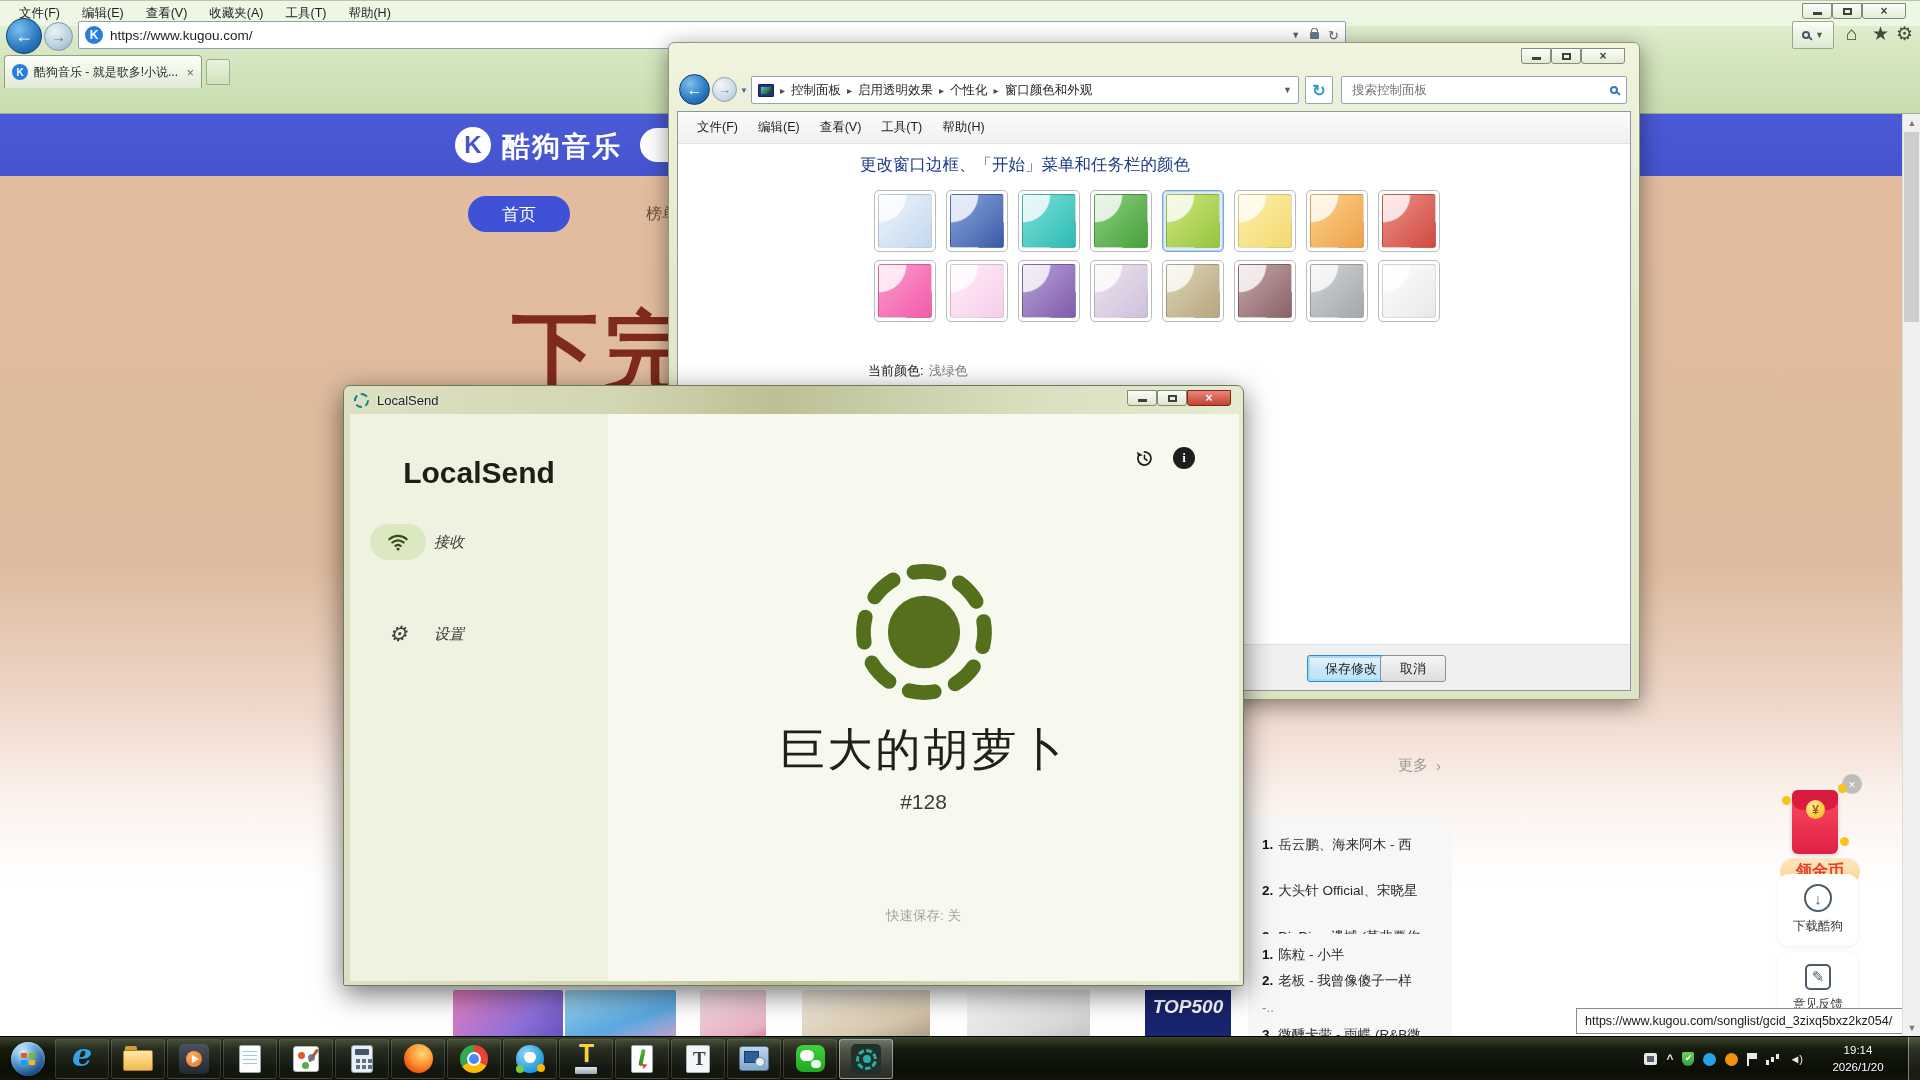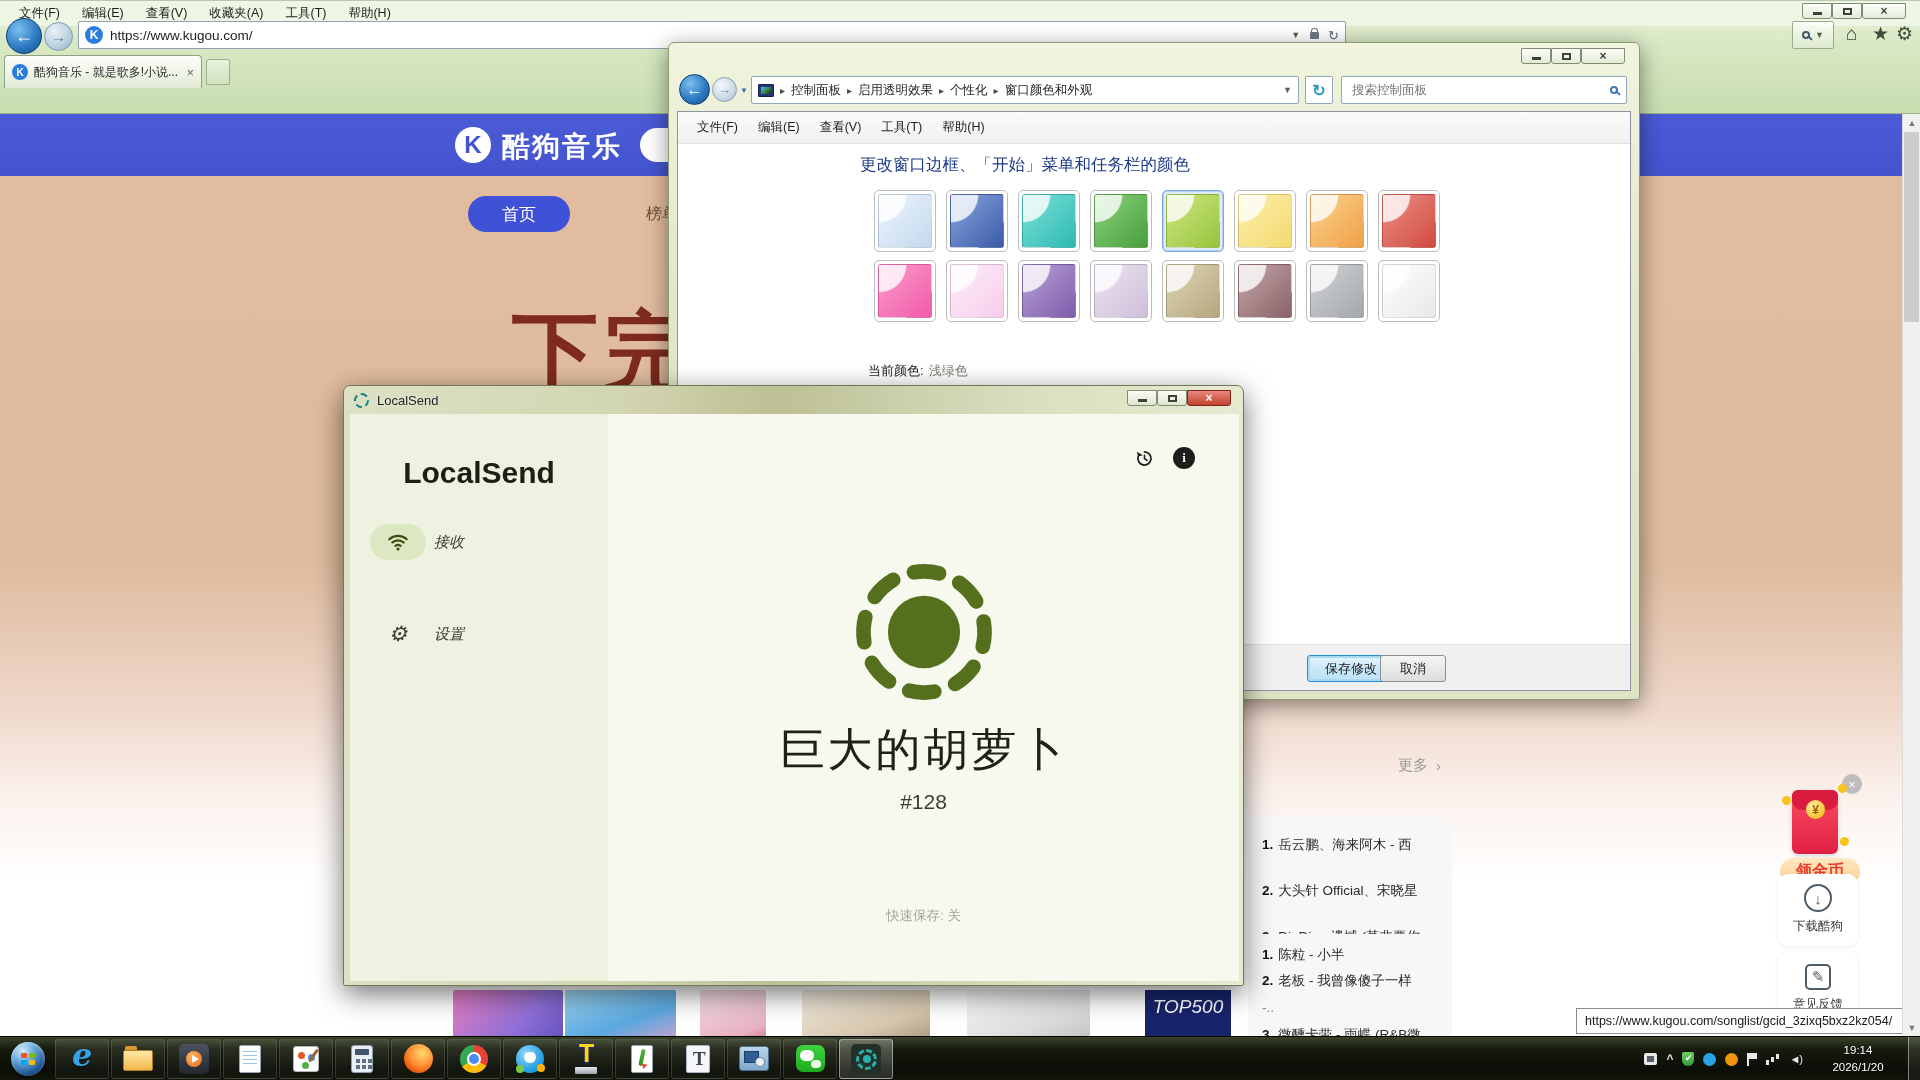--- a/index.html
+++ b/index.html
@@ -58,21 +58,21 @@
   .kg-rank{position:absolute;left:646px;top:90px;font-size:16px;color:#6b5138;}
   .kg-hero-title{position:absolute;left:512px;top:180px;font-size:86px;font-weight:bold;color:#7e2b1d;letter-spacing:6px;white-space:nowrap;}
   .kg-more{position:absolute;left:1398px;top:642px;font-size:15px;color:#9a9a9a;display:flex;gap:8px;align-items:center;}
   .kg-card{position:absolute;width:204px;background:#f7f7f7;border-radius:6px;}
   .kg-card1{left:1248px;top:704px;height:148px;}
   .kg-card2{left:1248px;top:820px;height:160px;}
   .kg-song{position:absolute;left:14px;font-size:13.5px;color:#2b2b2b;white-space:nowrap;}
   .kg-song b{color:#111;margin-right:5px;}
   .kg-albums{position:absolute;top:876px;height:60px;}
   .alb{position:absolute;top:0;height:60px;border-radius:2px;}
-  .kg-top500{position:absolute;left:1145px;top:876px;width:86px;height:60px;background:#18246b;color:#fff;font-weight:normal;font-style:italic;font-size:19px;display:flex;align-items:flex-start;justify-content:center;padding-top:6px;}
+  .kg-top500{position:absolute;left:1145px;top:876px;width:86px;height:60px;background:#18246b;color:#fff;font-weight:bold;font-style:italic;font-size:19px;display:flex;align-items:flex-start;justify-content:center;padding-top:6px;}
   .rail-close{position:absolute;left:1842px;top:660px;width:20px;height:20px;border-radius:50%;background:#bdbdbd;color:#fff;font-size:13px;display:flex;align-items:center;justify-content:center;}
   .envelope{position:absolute;left:1792px;top:676px;width:46px;height:64px;border-radius:6px;background:linear-gradient(180deg,#fb4f64,#e01f44);box-shadow:0 2px 5px rgba(0,0,0,.15);}
   .envelope::before{content:"";position:absolute;left:0;top:0;width:46px;height:20px;border-radius:6px 6px 10px 10px;background:#d81b3e;}
   .env-coin{position:absolute;left:14px;top:10px;width:19px;height:19px;border-radius:50%;background:radial-gradient(circle at 35% 30%,#ffe9a0,#f7b500);color:#a05a00;font-size:12px;font-weight:bold;display:flex;align-items:center;justify-content:center;}
   .env-dot{position:absolute;width:9px;height:9px;border-radius:50%;background:#f7c41e;}
   .coin-pill{position:absolute;left:1780px;top:744px;width:80px;height:27px;border-radius:14px;background:linear-gradient(180deg,#ffe7c2,#ffd190);color:#e5402f;font-weight:bold;font-size:16px;display:flex;align-items:center;justify-content:center;}
   .rail-card{position:absolute;left:1778px;width:80px;background:#fff;border-radius:10px;box-shadow:0 1px 4px rgba(0,0,0,.08);display:flex;flex-direction:column;align-items:center;}
   .rail-dl{top:760px;height:72px;padding-top:10px;}
   .rail-fb{top:838px;height:78px;padding-top:12px;}
   .dl-ic{width:28px;height:28px;border:2px solid #4d5c68;border-radius:50%;color:#4d5c68;font-size:15px;font-weight:bold;display:flex;align-items:center;justify-content:center;}

